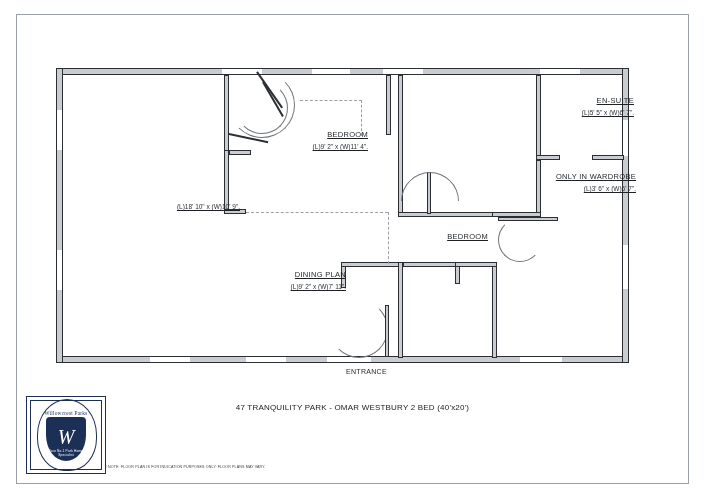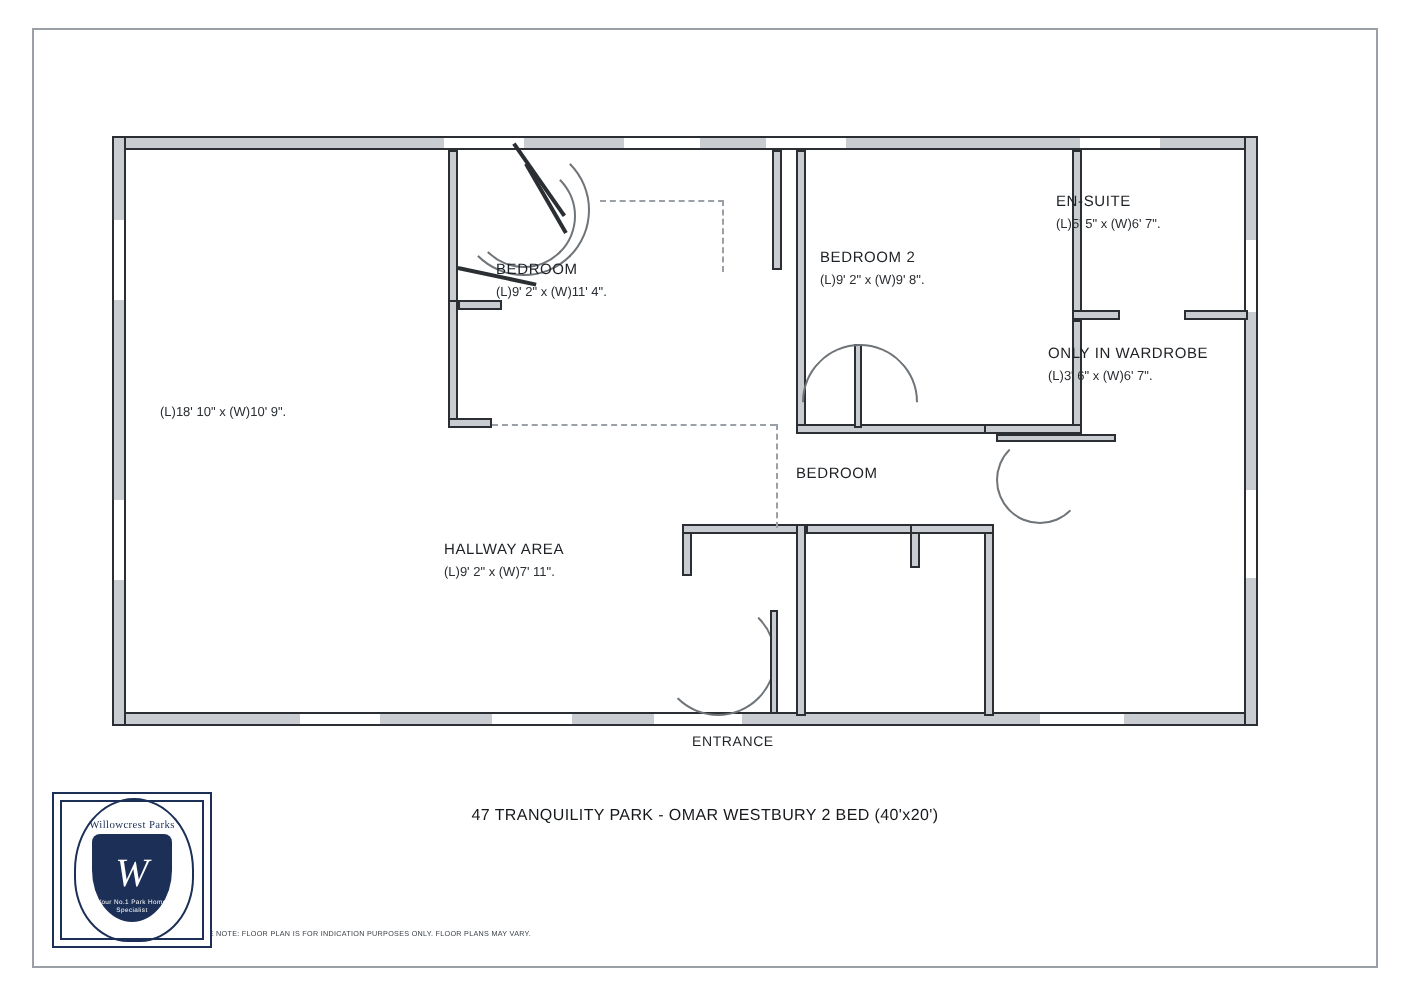--- a/index.html
+++ b/index.html
@@ -61,24 +61,25 @@
     border-top: 1px dashed #9aa0a6;
   }
   .dashed-v {
     position: absolute;
     border-left: 1px dashed #9aa0a6;
   }
 
   
   .room-label {
     position: absolute;
-    text-align: left;
+    text-align: right;
     color: #1d2125;
     line-height: 1.35;
     white-space: nowrap;
+    text-decoration: underline;
   }
   .room-label .name {
     font-size: 7.5px;
     letter-spacing: 0.3px;
     display: block;
   }
   .room-label .dims {
     font-size: 6.5px;
     color: #2b2f33;
     display: block;
@@ -256,43 +257,39 @@
 
   <div class="room-label" style="left:80px; top:200px; width:160px;">
     <span class="dims">(L)18' 10" x (W)10' 9".</span>
   </div>
 
   <div class="room-label" style="left:248px; top:130px; width:120px;">
     <span class="name">BEDROOM</span>
     <span class="dims">(L)9' 2" x (W)11' 4".</span>
   </div>
 
-  <div class="room-label" style="left:410px; top:124px; width:116px;">
-    <span class="name">BEDROOM 2</span>
-    <span class="dims">(L)9' 2" x (W)9' 8".</span>
-  </div>
 
   <div class="room-label" style="left:528px; top:96px; width:106px;">
     <span class="name">EN-SUITE</span>
     <span class="dims">(L)5' 5" x (W)6' 7".</span>
   </div>
 
   <div class="room-label" style="left:524px; top:172px; width:112px;">
     <span class="name">ONLY IN WARDROBE</span>
     <span class="dims">(L)3' 6" x (W)6' 7".</span>
   </div>
 
   <div class="room-label no-dims" style="left:398px; top:232px; width:90px;">
     <span class="name">BEDROOM</span>
 
   </div>
 
 
   <div class="room-label" style="left:222px; top:270px; width:124px;">
-    <span class="name">HALLWAY AREA</span>
+    <span class="name">DINING PLAN</span>
     <span class="dims">(L)9' 2" x (W)7' 11".</span>
   </div>
 
 
   <div class="entrance-label" style="left:346px; top:368px;">ENTRANCE</div>
 
   <div class="plan-title">47 TRANQUILITY PARK - OMAR WESTBURY 2 BED (40'x20')</div>
 
   <div class="disclaimer">PLEASE NOTE: FLOOR PLAN IS FOR INDICATION PURPOSES ONLY. FLOOR PLANS MAY VARY.</div>
 

